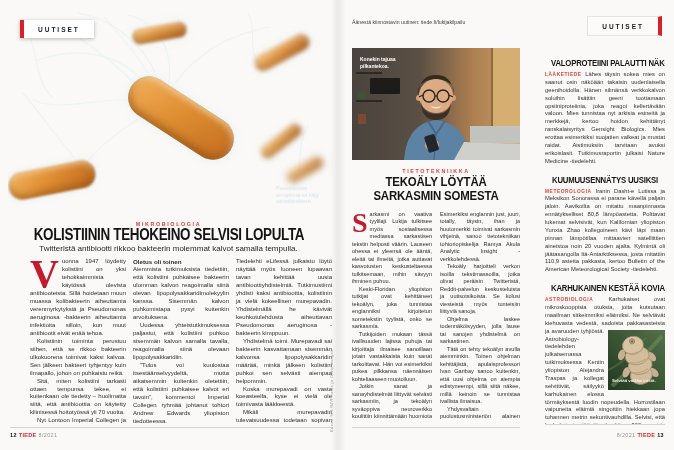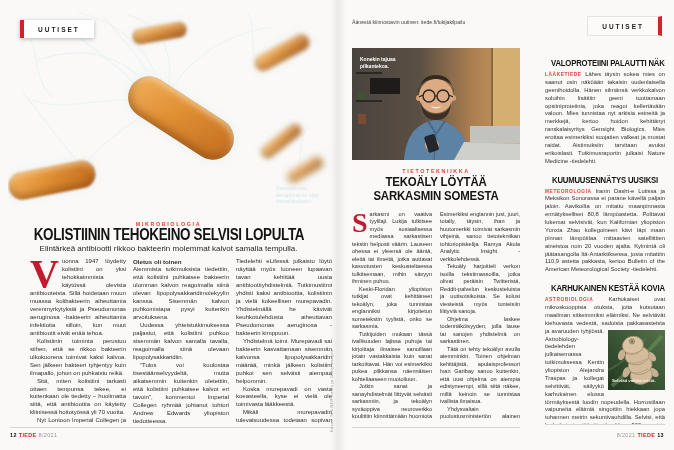--- a/index.html
+++ b/index.html
@@ -107,21 +107,21 @@
       <div class="rod" style="left:244px;top:39px;width:60px;height:17px;transform:rotate(-28deg);filter:blur(2px);opacity:.9;"></div>
       <div class="rod" style="left:249px;top:129px;width:48px;height:14px;transform:rotate(-38deg);filter:blur(2.5px);opacity:.85;"></div>
       <div class="rod" style="left:0px;top:161px;width:88px;height:28px;transform:rotate(-11deg);filter:blur(1px);"></div>
       <div class="rod" style="left:277px;top:158px;width:40px;height:13px;transform:rotate(-30deg);filter:blur(3px);opacity:.8;"></div>
       <div class="tab" id="tab-left">UUTISET</div>
       <div id="hero-caption">Pseudomonas aeruginosa on häijy sairaalabakteeri.</div>
     </div>
 
     <div class="kicker" id="l-kicker">MIKROBIOLOGIA</div>
     <h1 id="l-headline" style="margin:0;">KOLISTIININ TEHOKEINO SELVISI LOPULTA</h1>
-    <div id="l-standfirst">Elintärkeä antibiootti rikkoo bakteerin molemmat kalvot samalla tempulla.</div>
+    <div id="l-standfirst">Twitteristä antibiootti rikkoo bakteerin molemmat kalvot samalla tempulla.</div>
 
     <div id="l-cols">
       <div class="col">
         <p><span class="dropcap">V</span><span>uonna 1947 löydetty kolistiini on yksi tehokkaimmista käytössä olevista antibiooteista. Sillä hoidetaan muun muassa kolibakteerin aiheuttamia verenmyrkytyksiä ja Pseudomonas aeruginosa -bakteerin aiheuttamia infektioita silloin, kun muut antibiootit eivät enää tehoa.</span></p>
         <p>Kolistiinin toiminta perustuu siihen, että se rikkoo bakteerin ulkokuorena toimivat kaksi kalvoa. Sen jälkeen bakteeri tyhjentyy kuin ilmapallo, johon on puhkaistu reikä.</p>
         <p>Sitä, miten kolistiini tarkasti ottaen tempunsa tekee, ei kuitenkaan ole tiedetty – huolimatta siitä, että antibioottia on käytetty kliinisessä hoitotyössä yli 70 vuotta.</p>
         <p>Nyt Lontoon Imperial Collegen ja Texasin yliopiston tutkijat ovat yhteistyössä selvittäneet asian.</p>
       </div>
       <div class="col">
         <p class="subhead">Oletus oli toinen</p>

